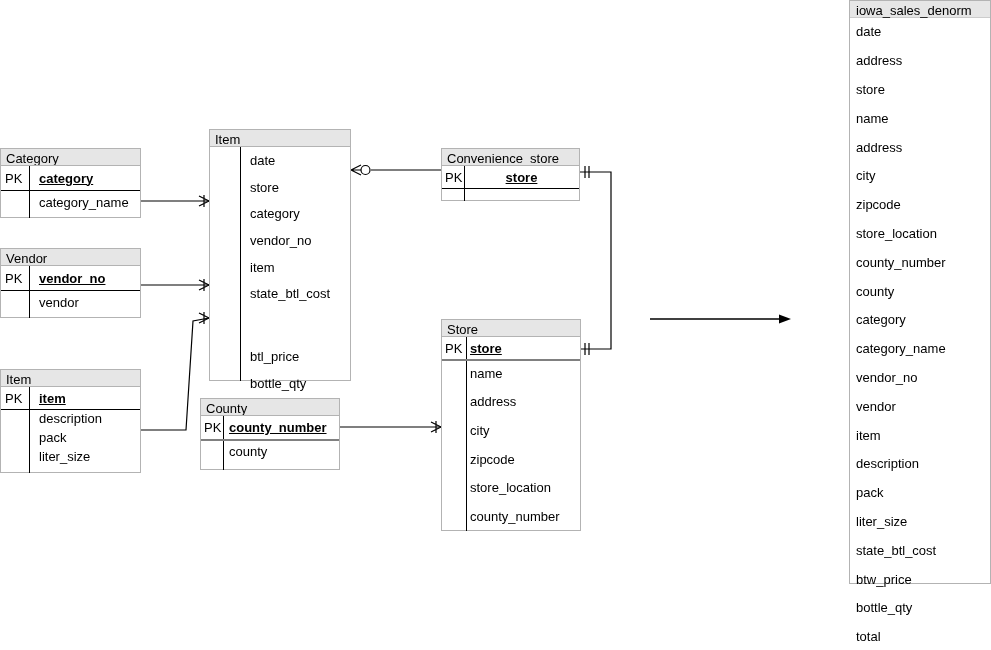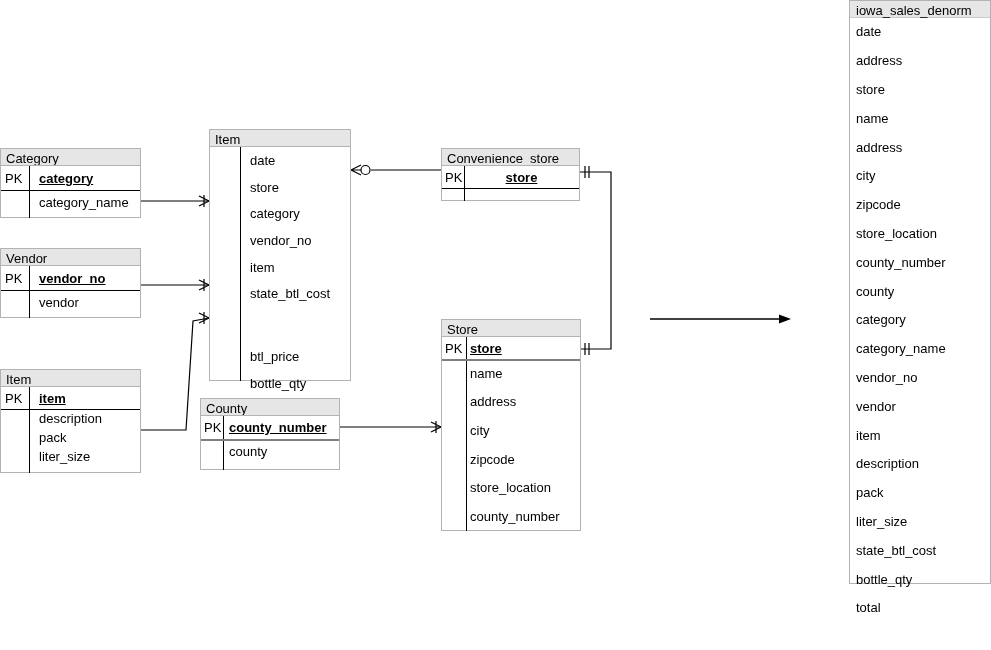--- a/index.html
+++ b/index.html
@@ -272,18 +272,19 @@
       <div class="drow">county</div>
       <div class="drow">category</div>
       <div class="drow">category_name</div>
       <div class="drow">vendor_no</div>
       <div class="drow">vendor</div>
       <div class="drow">item</div>
       <div class="drow">description</div>
       <div class="drow">pack</div>
       <div class="drow">liter_size</div>
       <div class="drow">state_btl_cost</div>
+      <div class="drow">btw_price</div>
       <div class="drow">bottle_qty</div>
       <div class="drow">total</div>
     </div>
   </div>
 
 </div>
 
 </body></html>

